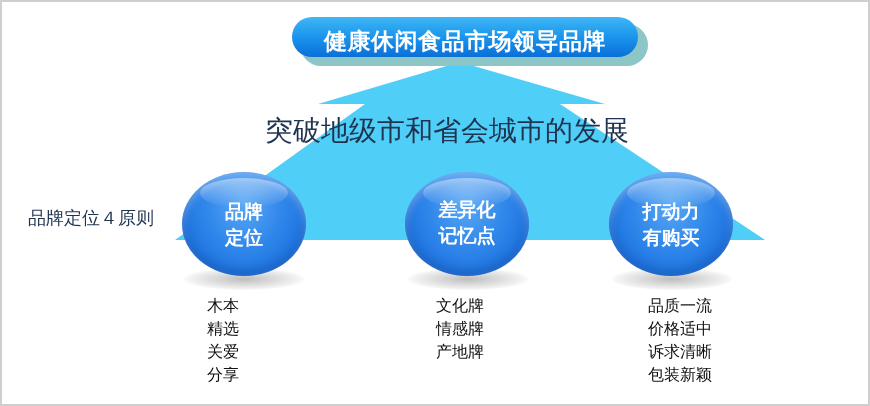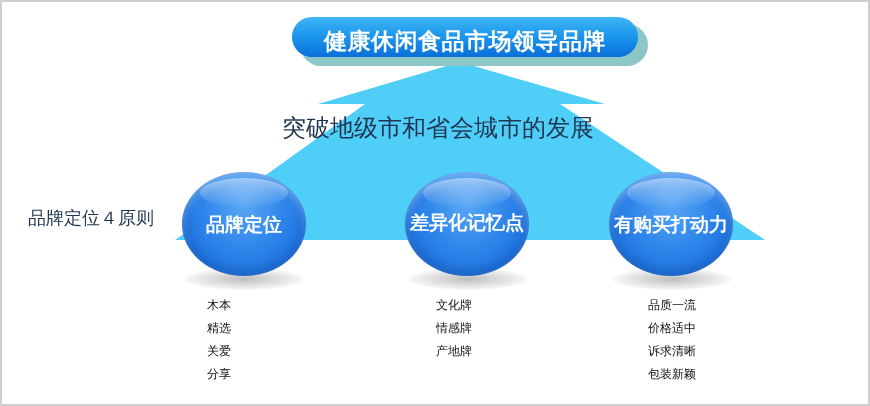--- a/index.html
+++ b/index.html
@@ -15,45 +15,45 @@
     border-radius: 21px; background: #8cc6c6;
   }
   .banner {
     position: absolute; left: 292px; top: 17px; width: 346px; height: 40px;
     border-radius: 22px;
     background: linear-gradient(to bottom, #3fb6f5 0%, #1a95ec 50%, #0a6fd8 100%);
     display: flex; align-items: flex-end; justify-content: center;
     color: #fff; font-weight: bold; font-size: 23px; letter-spacing: 0.5px;
   }
   .subtitle {
-    position: absolute; left: 282px; top: 112px; width: 320px;
-    font-size: 24px; color: #1f3450; text-align: left; white-space: nowrap;
+    position: absolute; left: 265px; top: 112px; width: 320px;
+    font-size: 28px; color: #1f3450; text-align: left; white-space: nowrap;
   }
   .side-label {
     position: absolute; left: 28px; top: 206px; font-size: 18px; color: #1f3450; white-space: nowrap;
   }
   .orb-shadow {
     position: absolute; width: 120px; height: 22px; border-radius: 50%;
     background: radial-gradient(ellipse at center, rgba(110,110,110,0.45) 0%, rgba(150,150,150,0.15) 60%, rgba(255,255,255,0) 75%);
   }
   .orb {
     position: absolute; width: 124px; height: 104px; border-radius: 50%;
     background: radial-gradient(ellipse at 50% 30%, #5aa8f5 0%, #2f86ea 45%, #1a6fdc 80%, #1a62c8 100%);
     box-shadow: inset 0 -6px 10px rgba(0,40,120,0.25), inset 0 4px 8px rgba(255,255,255,0.35);
-    display: flex; flex-direction: row; align-items: center; justify-content: center;
+    display: flex; flex-direction: column; align-items: center; justify-content: center;
     color: #fff; font-weight: bold; font-size: 19px; line-height: 26px;
   }
   .orb::before {
     content: ""; position: absolute; left: 18px; top: 6px; width: 88px; height: 30px;
     border-radius: 50%;
     background: linear-gradient(to bottom, rgba(255,255,255,0.45), rgba(255,255,255,0));
   }
   .orb span { position: relative; }
   .list {
-    position: absolute; font-size: 12px; color: #111; line-height: 23px;
+    position: absolute; font-size: 16px; color: #111; line-height: 23px;
   }
   .list div { white-space: nowrap; }
 </style>
 </head>
 <body>
 
 <div class="frame"></div>
 
 <svg class="arrow" width="870" height="406">
   <polygon points="460,62 605,104 560,104 765,240 175,240 365,104 318,104" fill="#4fcff7"></polygon>
@@ -75,22 +75,22 @@
 </div>
 
 <div class="orb-shadow" style="left:408px; top:268px;"></div>
 <div class="orb" style="left:405px; top:172px;font-family:Liberation Mono, monospace;">
   <span>差异化</span>
   <span>记忆点</span>
 </div>
 
 <div class="orb-shadow" style="left:612px; top:268px;"></div>
 <div class="orb" style="left:609px; top:172px;">
+  <span>打动力</span>
   <span>有购买</span>
-  <span>打动力</span>
 </div>
 
 <div class="list" style="left:207px; top:294px;">
   <div>木本</div>
   <div>精选</div>
   <div>关爱</div>
   <div>分享</div>
 </div>
 
 <div class="list" style="left:436px; top:294px;">

